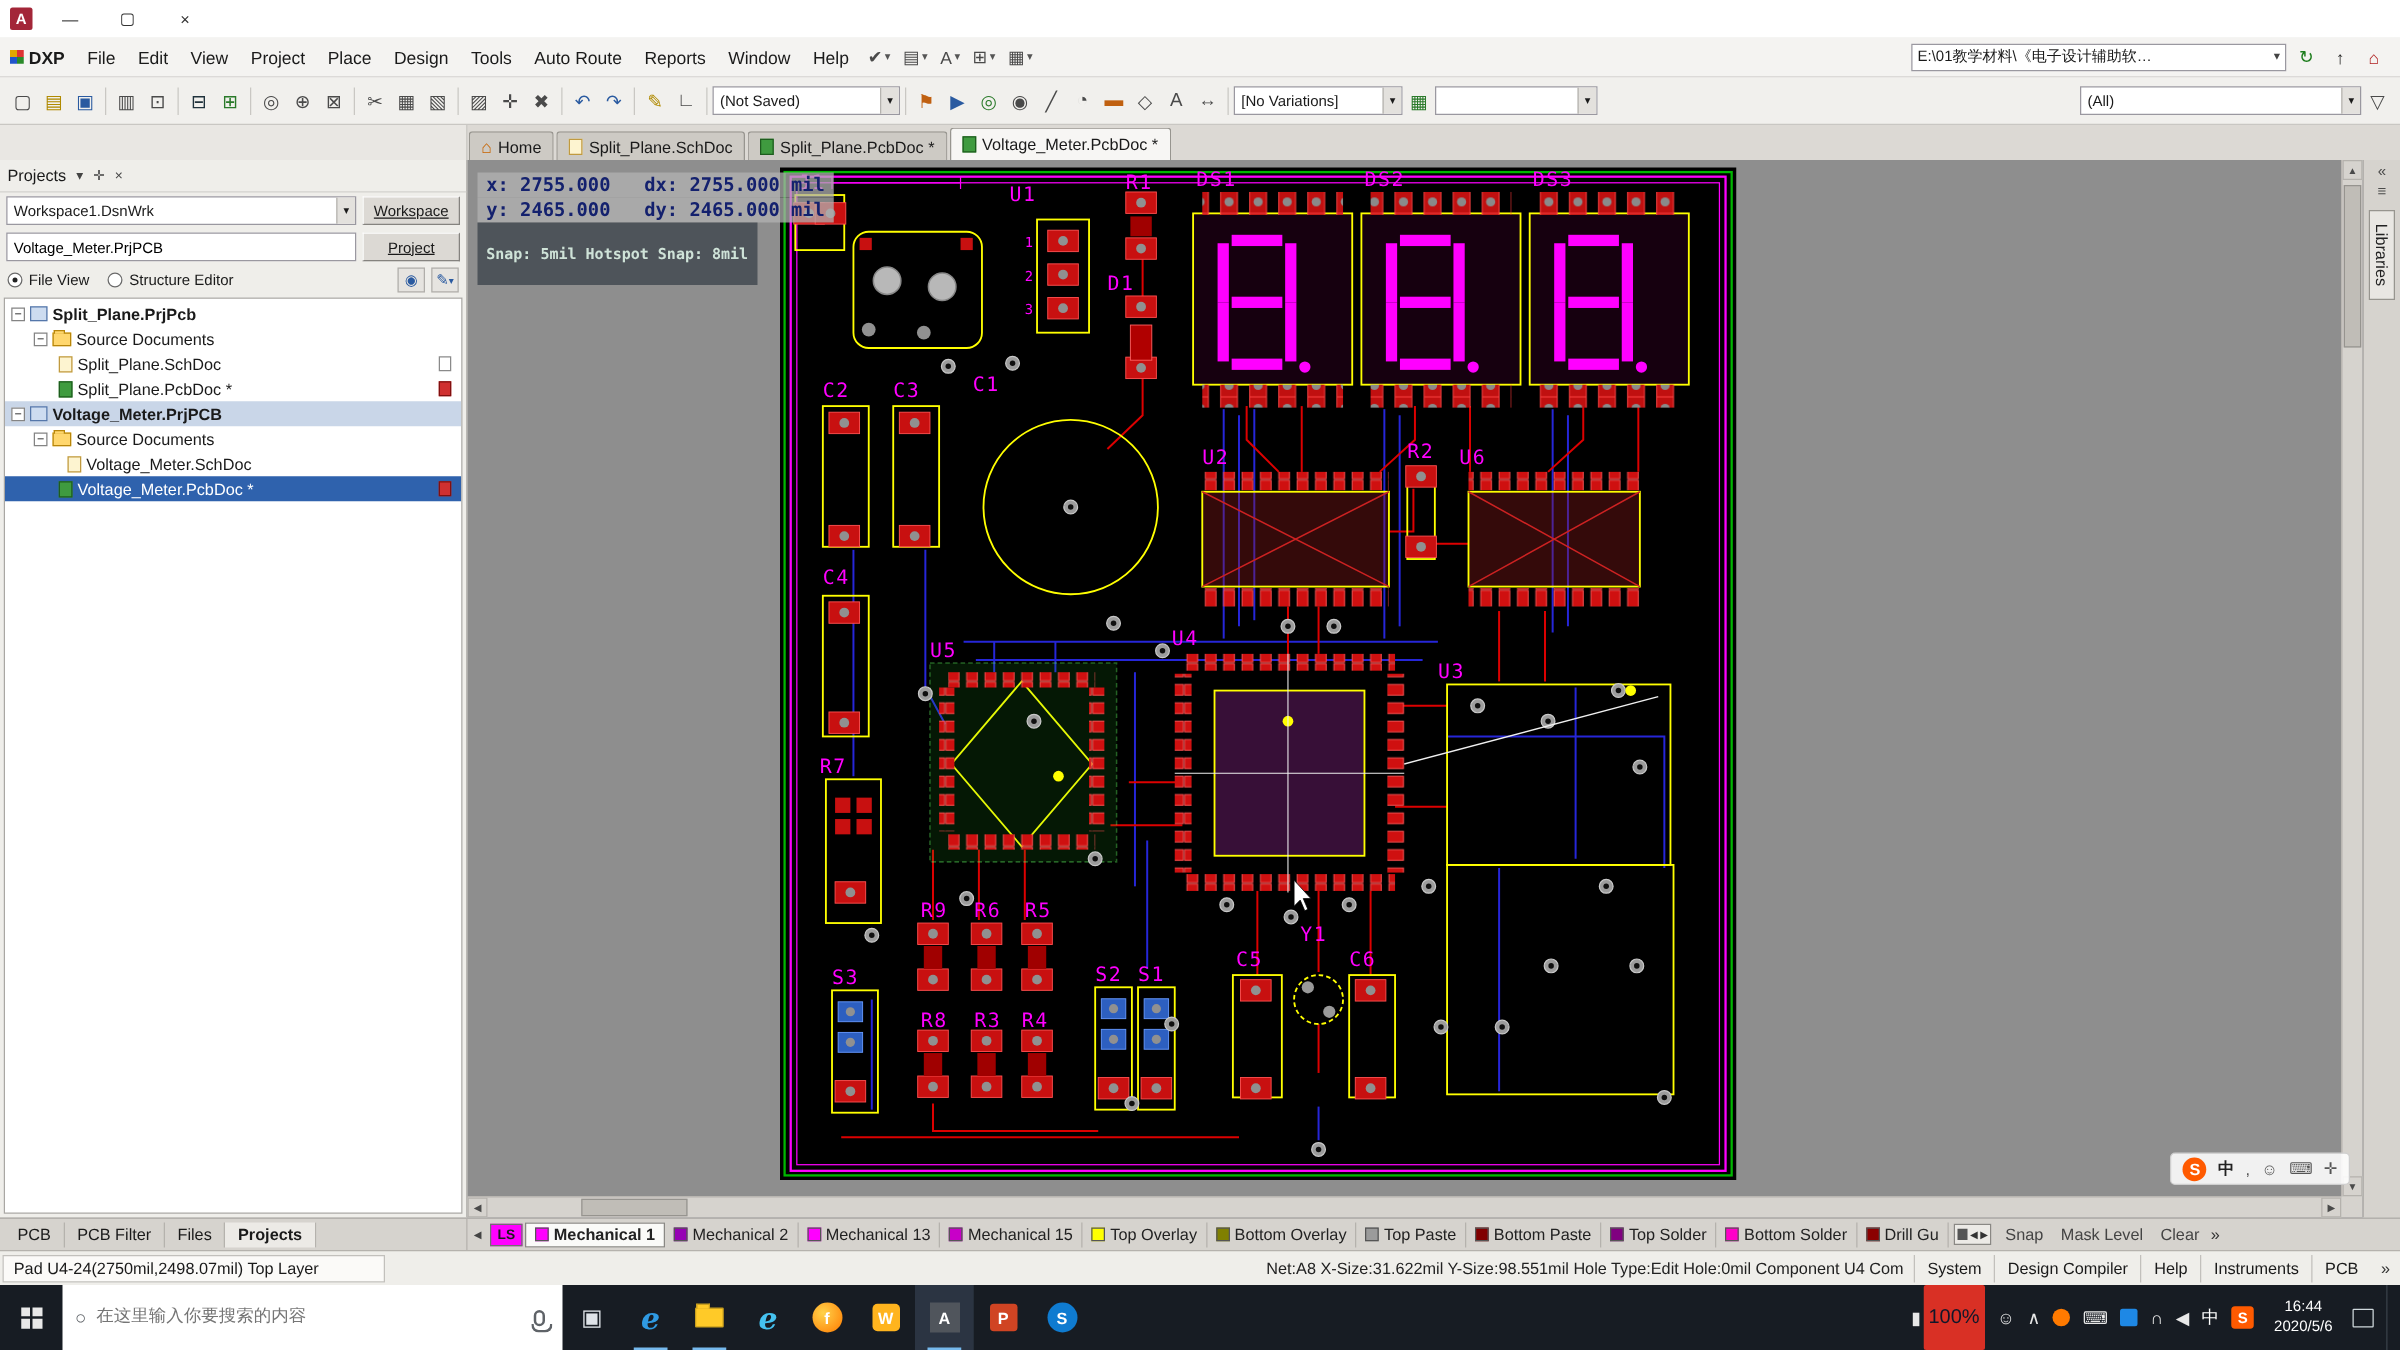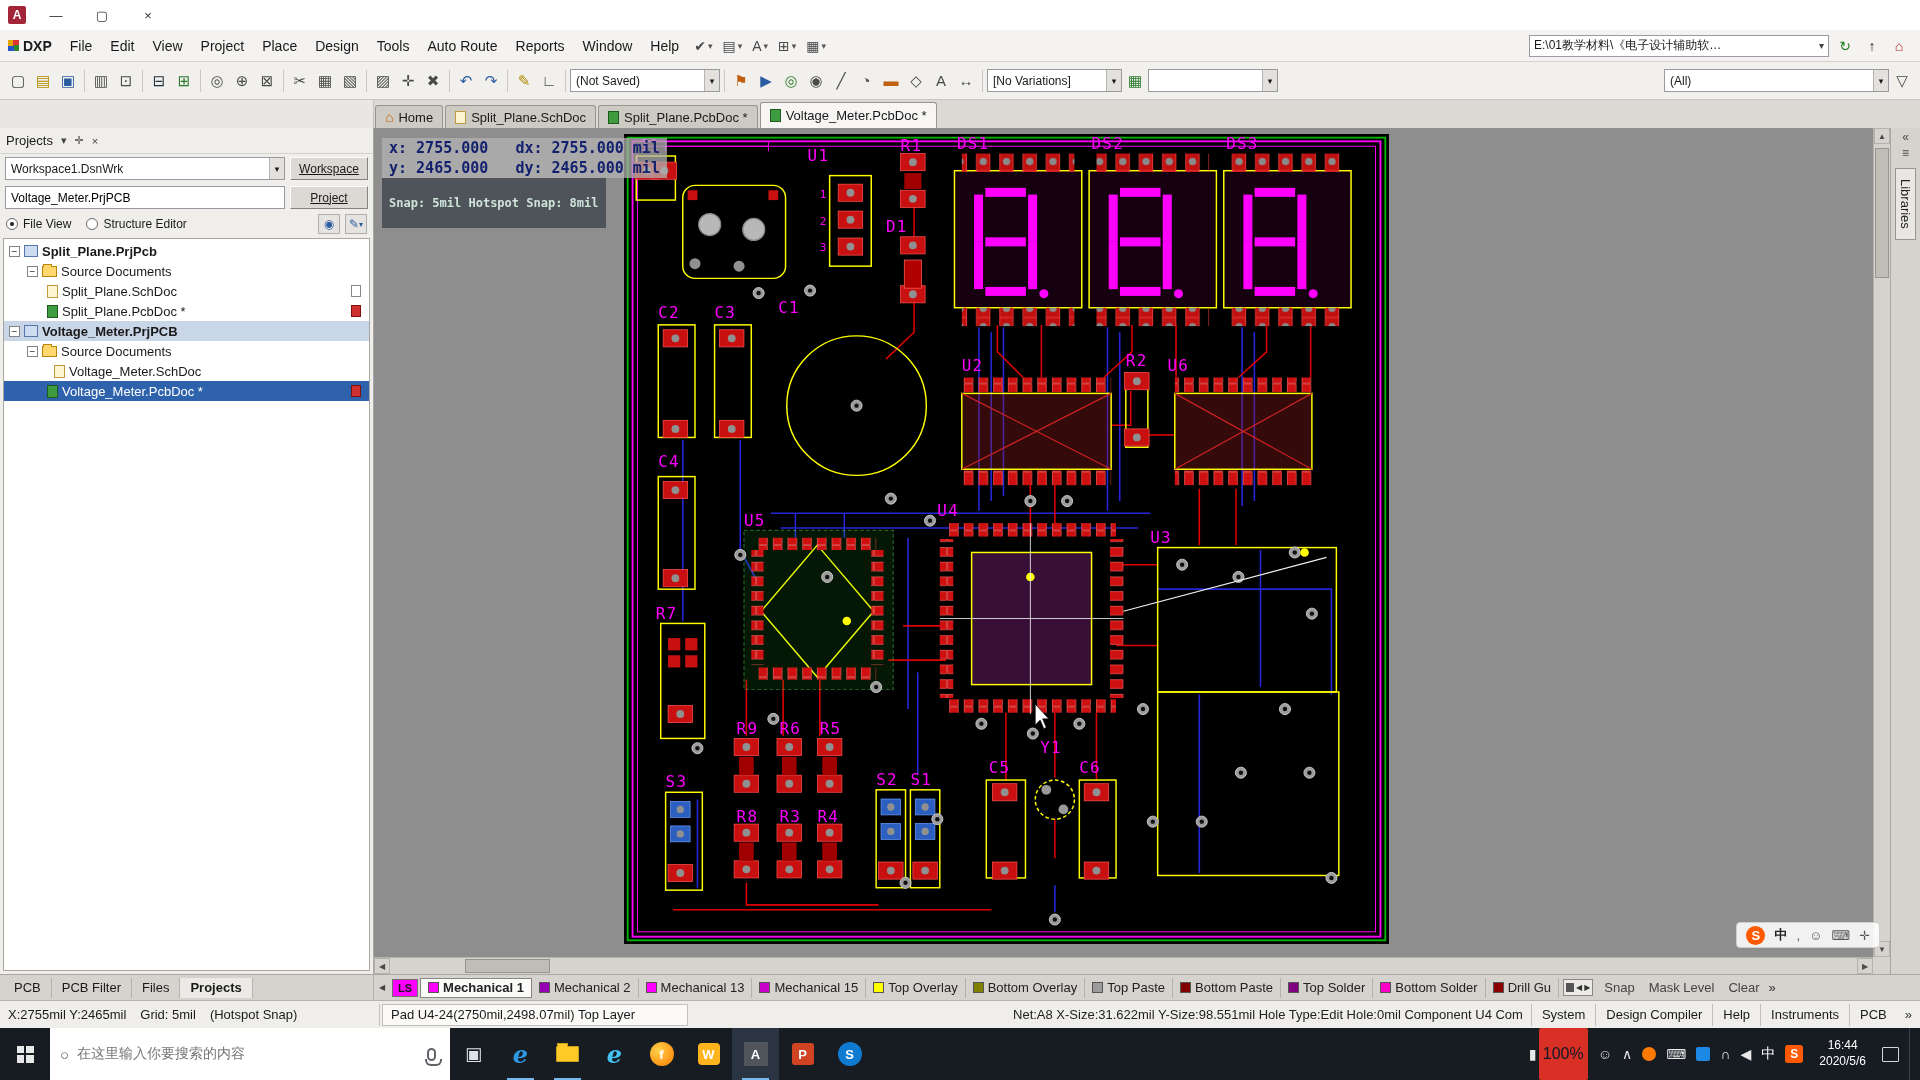--- a/index.html
+++ b/index.html
@@ -770,25 +770,20 @@
       <span>◀</span>
       <span>▶</span>
     </div>
     <div class="lctrl">Snap</div>
     <div class="lctrl">Mask Level</div>
     <div class="lctrl">Clear</div>
     <div class="loverflow">»</div>
   </div>
 
   <div class="statusbar">
-    <div class="sseg sseg1">
-      <span>X:2755mil Y:2465mil</span>
-      <span>Grid: 5mil</span>
-      <span>(Hotspot Snap)</span>
-    </div>
     <div class="sseg sseg2">
       <span>Pad U4-24(2750mil,2498.07mil)  Top Layer</span>
     </div>
     <div class="sseg sseg3">
       <span>Net:A8 X-Size:31.622mil Y-Size:98.551mil Hole Type:Edit Hole:0mil  Component U4 Com</span>
     </div>
     <div class="sbtn">System</div>
     <div class="sbtn">Design Compiler</div>
     <div class="sbtn">Help</div>
     <div class="sbtn">Instruments</div>

